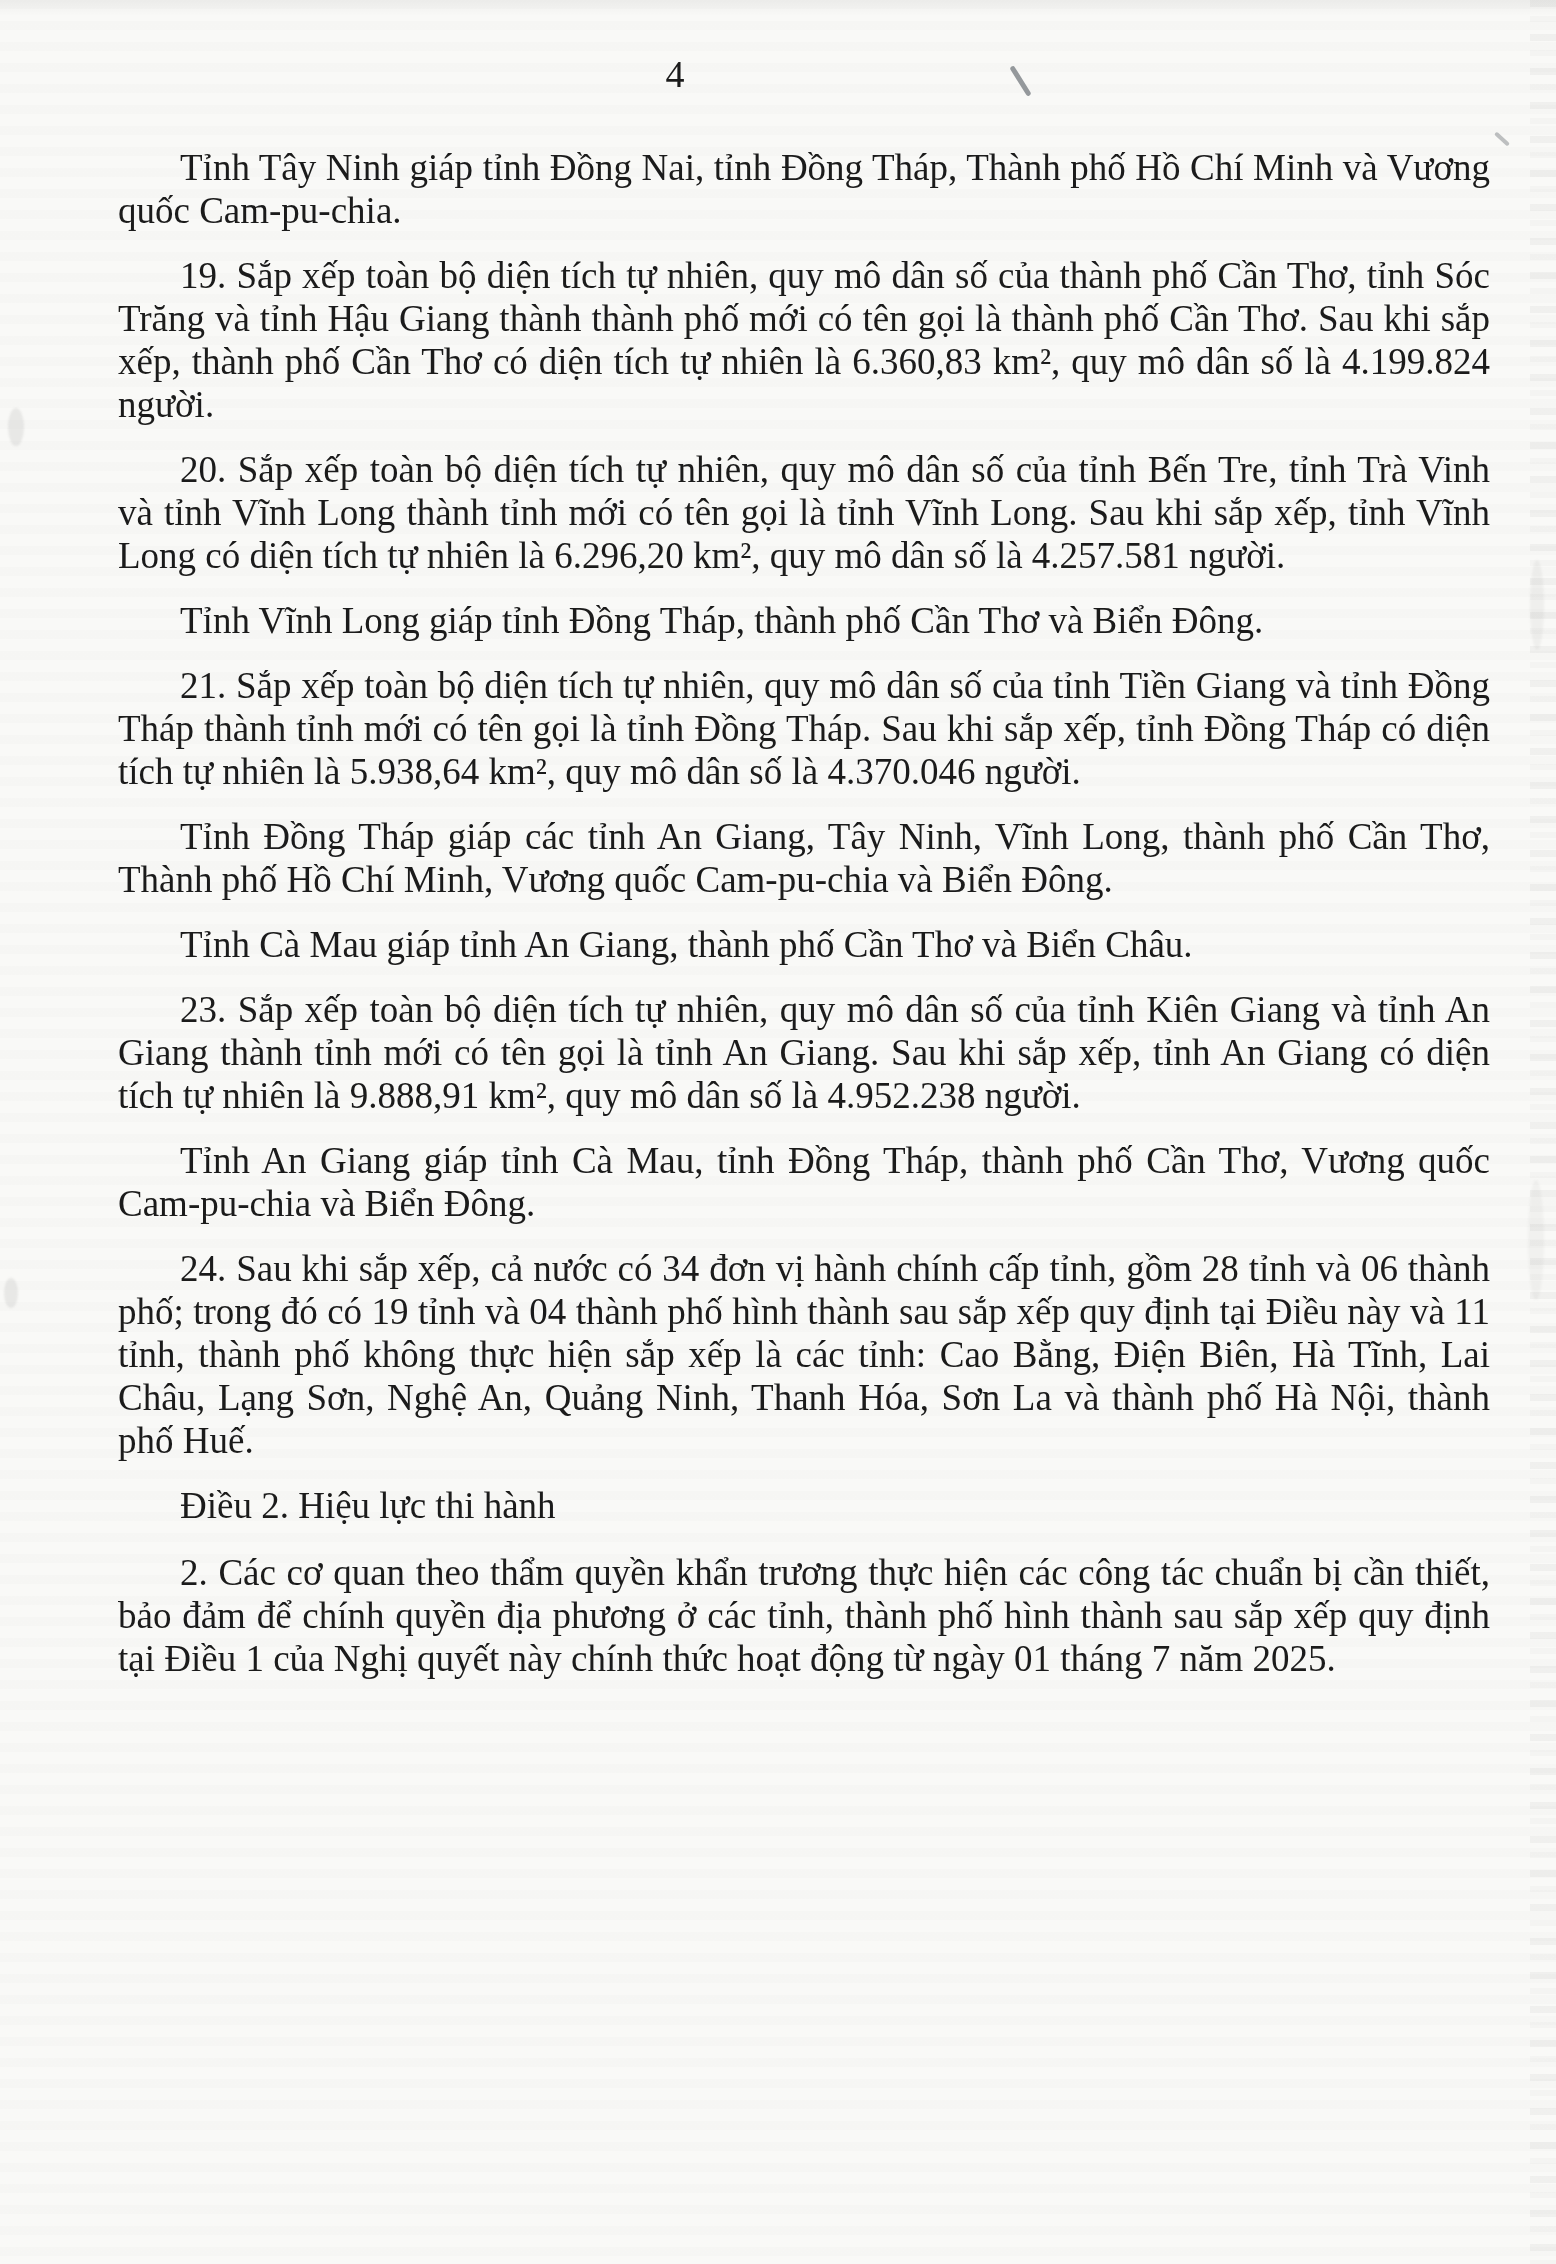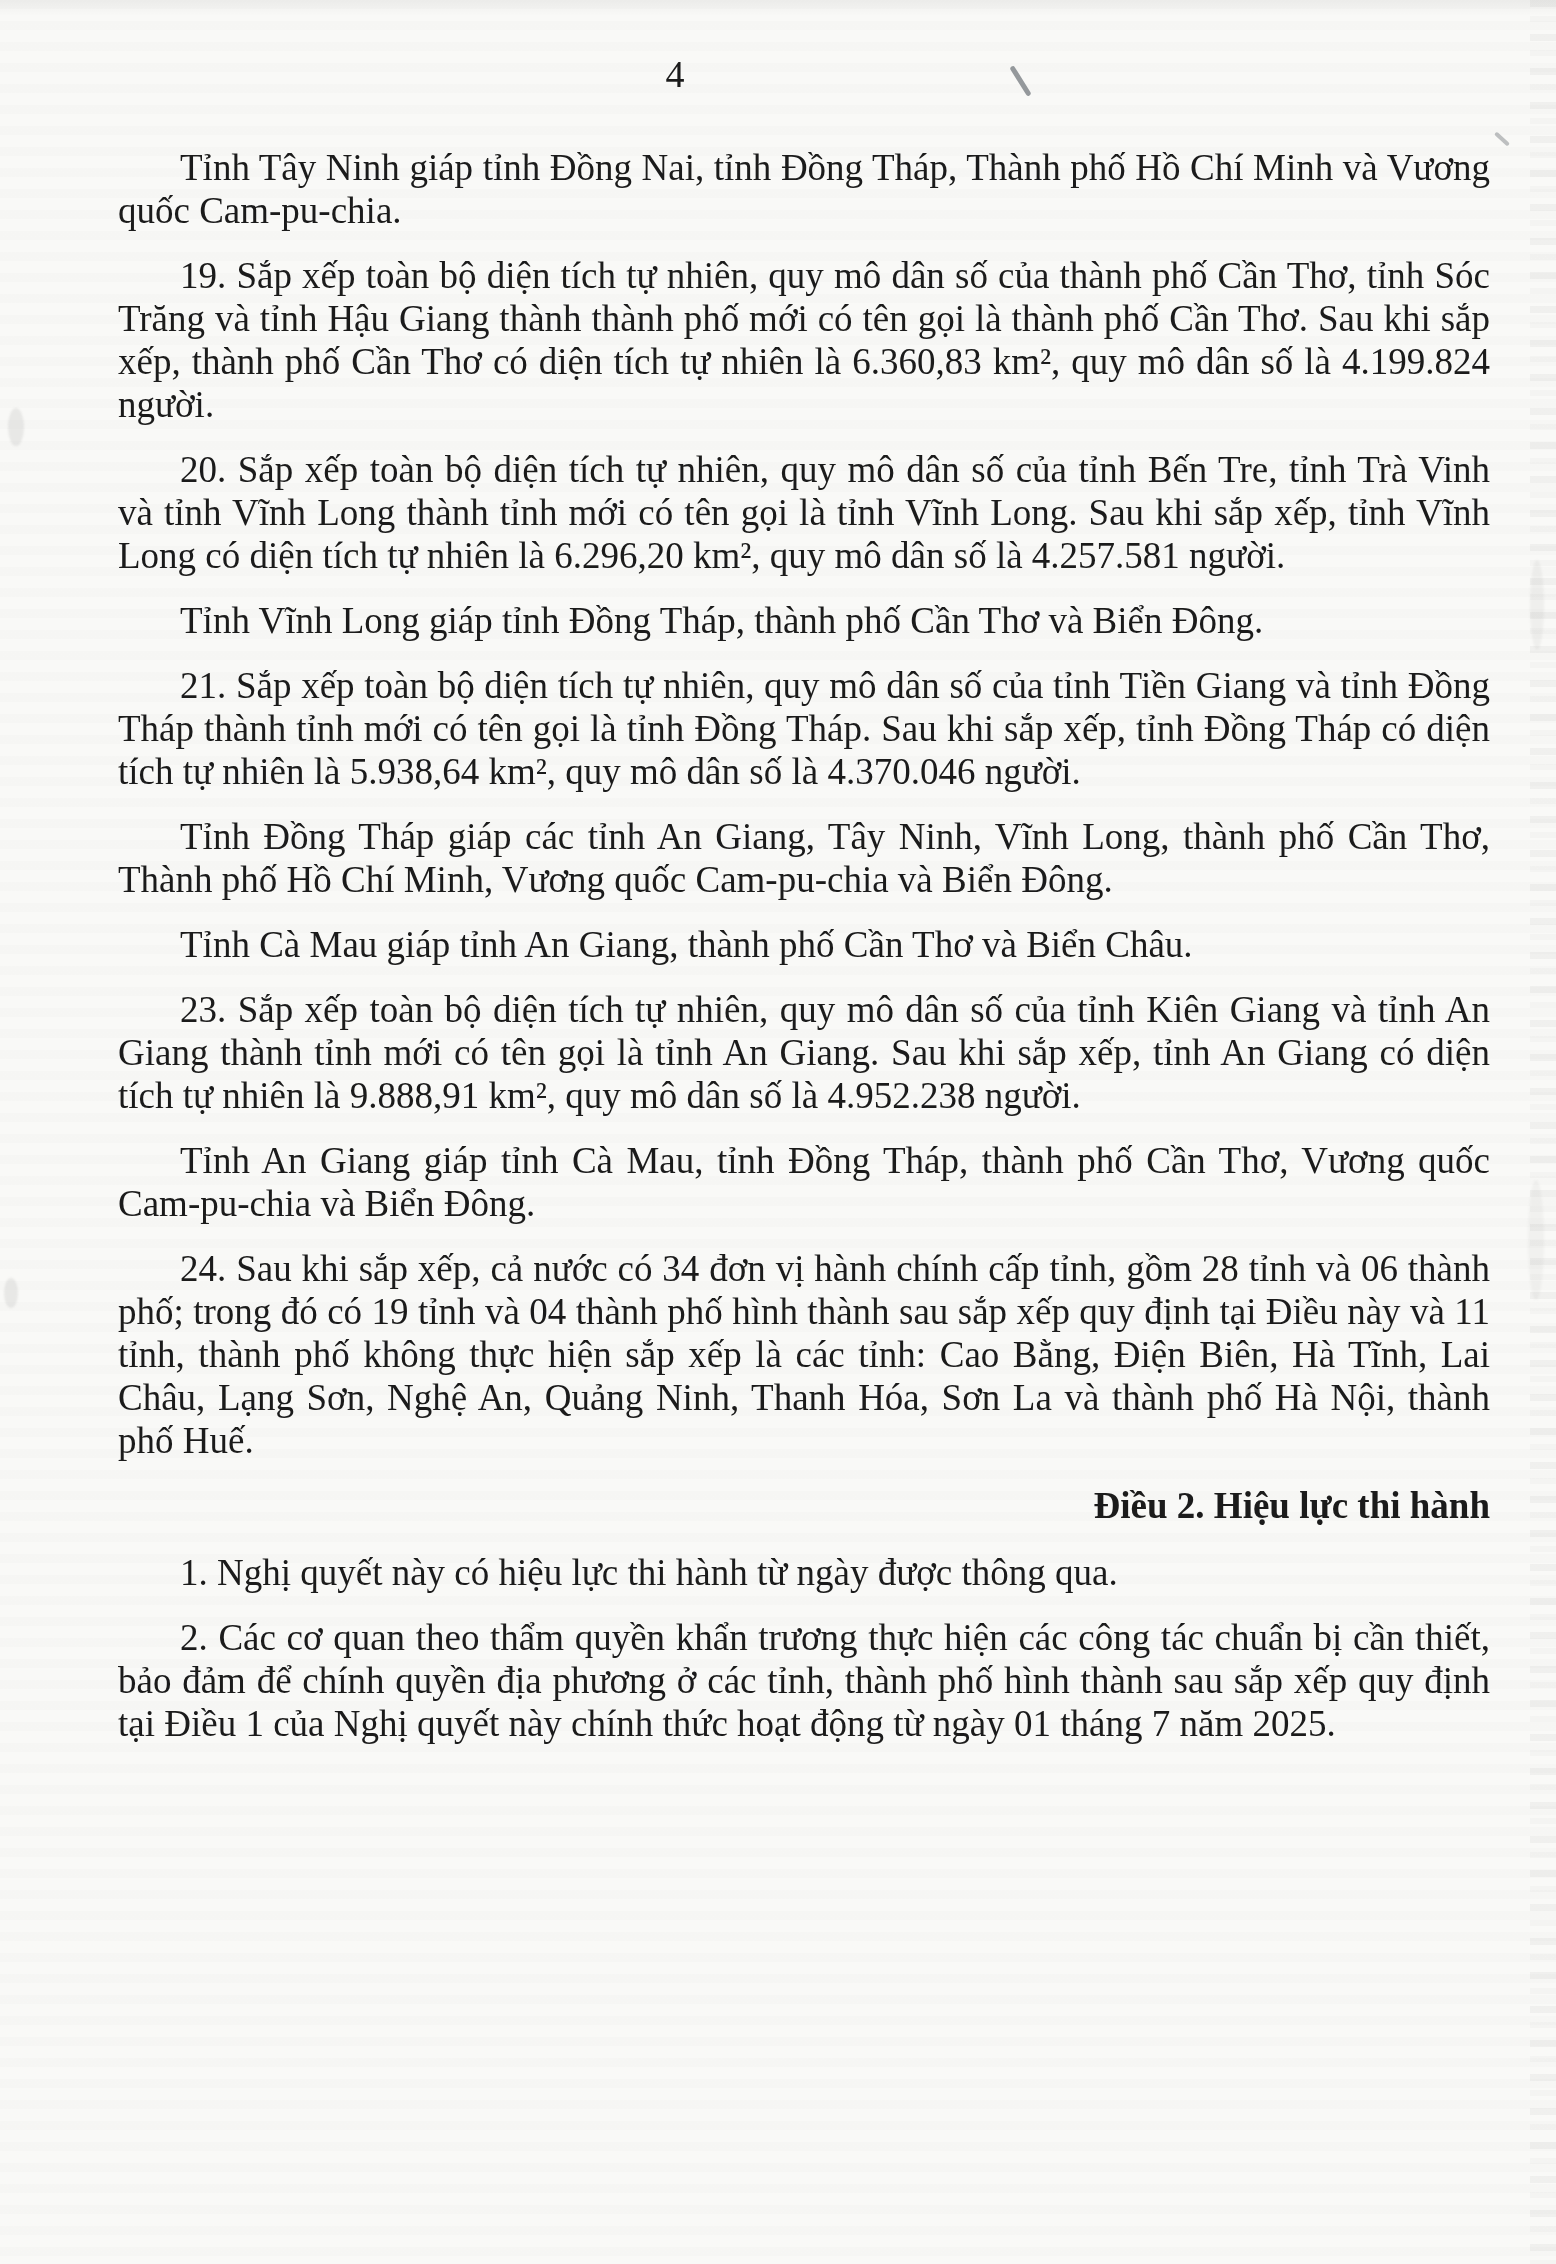--- a/index.html
+++ b/index.html
@@ -50,22 +50,22 @@
     width: 1372px;
     font-size: 37px;
     line-height: 43px;
     text-align: justify;
   }
   .para {
     margin: 0 0 22px 0;
     text-indent: 62px;
   }
   .heading {
-    font-weight: bold;
-    text-align: right;
+    font-weight: normal;
+    text-align: left;
     margin-top: 22px;
     margin-bottom: 24px;
   }
   .pen-mark {
     position: absolute;
     background: #73787d;
     border-radius: 3px;
     pointer-events: none;
   }
   .pen-mark.m1 {
@@ -112,17 +112,16 @@
     <p class="para">19. Sắp xếp toàn bộ diện tích tự nhiên, quy mô dân số của thành phố Cần Thơ, tỉnh Sóc Trăng và tỉnh Hậu Giang thành thành phố mới có tên gọi là thành phố Cần Thơ. Sau khi sắp xếp, thành phố Cần Thơ có diện tích tự nhiên là 6.360,83 km², quy mô dân số là 4.199.824 người.</p>
     <p class="para">20. Sắp xếp toàn bộ diện tích tự nhiên, quy mô dân số của tỉnh Bến Tre, tỉnh Trà Vinh và tỉnh Vĩnh Long thành tỉnh mới có tên gọi là tỉnh Vĩnh Long. Sau khi sắp xếp, tỉnh Vĩnh Long có diện tích tự nhiên là 6.296,20 km², quy mô dân số là 4.257.581 người.</p>
     <p class="para">Tỉnh Vĩnh Long giáp tỉnh Đồng Tháp, thành phố Cần Thơ và Biển Đông.</p>
     <p class="para">21. Sắp xếp toàn bộ diện tích tự nhiên, quy mô dân số của tỉnh Tiền Giang và tỉnh Đồng Tháp thành tỉnh mới có tên gọi là tỉnh Đồng Tháp. Sau khi sắp xếp, tỉnh Đồng Tháp có diện tích tự nhiên là 5.938,64 km², quy mô dân số là 4.370.046 người.</p>
     <p class="para">Tỉnh Đồng Tháp giáp các tỉnh An Giang, Tây Ninh, Vĩnh Long, thành phố Cần Thơ, Thành phố Hồ Chí Minh, Vương quốc Cam-pu-chia và Biển Đông.</p>
     <p class="para">Tỉnh Cà Mau giáp tỉnh An Giang, thành phố Cần Thơ và Biển Châu.</p>
     <p class="para">23. Sắp xếp toàn bộ diện tích tự nhiên, quy mô dân số của tỉnh Kiên Giang và tỉnh An Giang thành tỉnh mới có tên gọi là tỉnh An Giang. Sau khi sắp xếp, tỉnh An Giang có diện tích tự nhiên là 9.888,91 km², quy mô dân số là 4.952.238 người.</p>
     <p class="para">Tỉnh An Giang giáp tỉnh Cà Mau, tỉnh Đồng Tháp, thành phố Cần Thơ, Vương quốc Cam-pu-chia và Biển Đông.</p>
     <p class="para">24. Sau khi sắp xếp, cả nước có 34 đơn vị hành chính cấp tỉnh, gồm 28 tỉnh và 06 thành phố; trong đó có 19 tỉnh và 04 thành phố hình thành sau sắp xếp quy định tại Điều này và 11 tỉnh, thành phố không thực hiện sắp xếp là các tỉnh: Cao Bằng, Điện Biên, Hà Tĩnh, Lai Châu, Lạng Sơn, Nghệ An, Quảng Ninh, Thanh Hóa, Sơn La và thành phố Hà Nội, thành phố Huế.</p>
     <p class="para heading">Điều 2. Hiệu lực thi hành</p>
-    <p class="para">1. Nghị quyết này có hiệu lực thi hành từ ngày được thông qua.</p>
     <p class="para">2. Các cơ quan theo thẩm quyền khẩn trương thực hiện các công tác chuẩn bị cần thiết, bảo đảm để chính quyền địa phương ở các tỉnh, thành phố hình thành sau sắp xếp quy định tại Điều 1 của Nghị quyết này chính thức hoạt động từ ngày 01 tháng 7 năm 2025.</p>
   </div>
 
 </div>
 
 </body></html>

